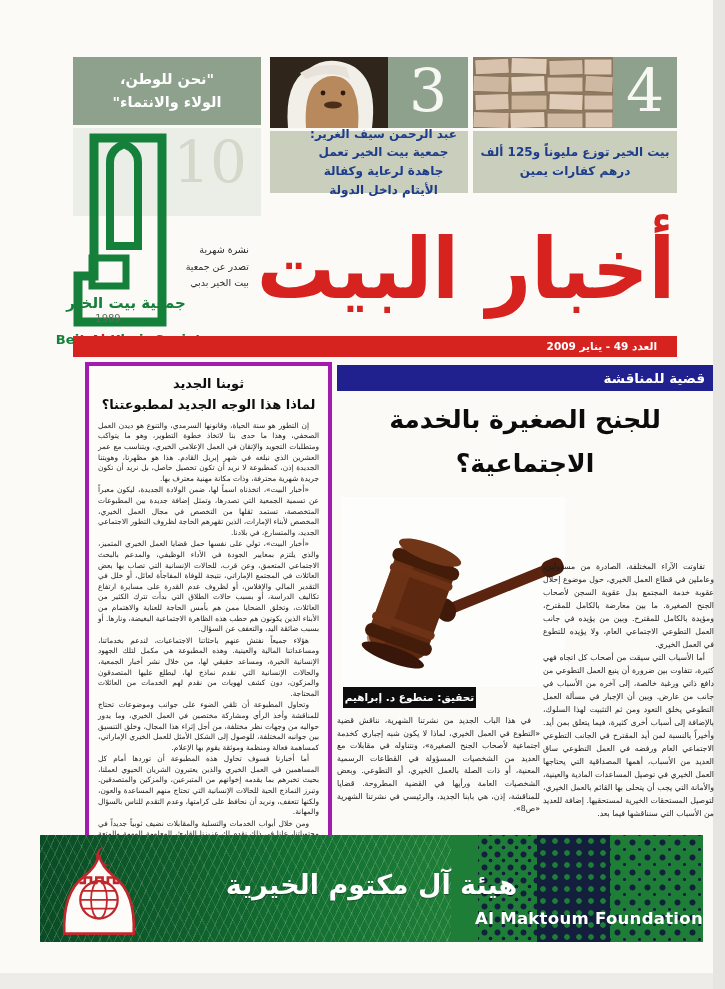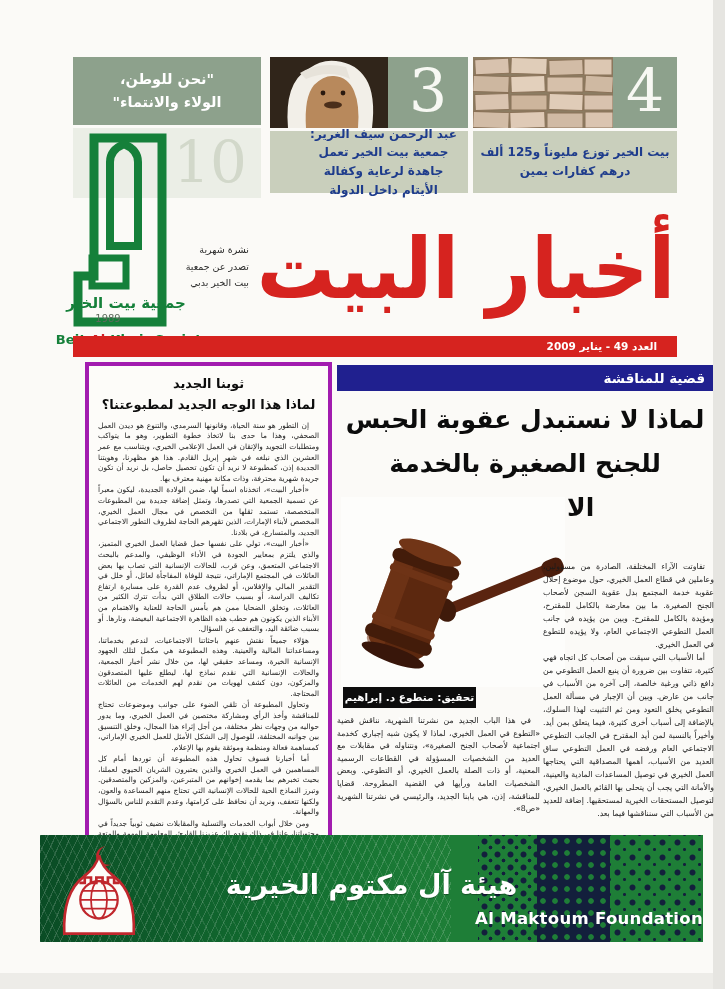--- a/index.html
+++ b/index.html
@@ -20,21 +20,21 @@
     font-family:"DejaVu Serif",serif;font-size:60px;line-height:69px;text-align:center;}
   .numblock.n3{left:388px;width:80px;}
   .numblock.n4{left:613px;width:64px;}
   .photo4{position:absolute;left:473px;top:57px;width:140px;height:71px;overflow:hidden;}
   .caption-strip{position:absolute;top:131px;height:62px;background:#c9cfbc;
     color:#1e3c8c;font-weight:bold;font-size:12px;line-height:1.55;
     display:flex;align-items:center;justify-content:center;text-align:center;
     direction:rtl;padding:2px 6px;}
   .cap3{left:270px;width:198px;padding-left:35px;}
   .cap4{left:473px;width:204px;}
-  .strip-ten{position:absolute;left:73px;top:128px;width:188px;height:70px;
+  .strip-ten{position:absolute;left:73px;top:128px;width:188px;height:88px;
     background:#ebeee6;color:#d2d8ca;font-family:"DejaVu Serif",serif;
     font-size:58px;line-height:68px;text-align:right;padding-right:14px;}
   
   .logo-wrap{position:absolute;left:62px;top:126px;width:132px;height:212px;}
   .logo-en{position:absolute;left:38px;top:332px;width:190px;text-align:center;
     font-weight:bold;font-size:13px;color:#15803a;letter-spacing:.2px;}
   .logo-en .red{color:#cf2027;}
   .pub-note{position:absolute;left:181px;top:242px;width:68px;direction:rtl;
     text-align:right;font-size:9.5px;line-height:1.75;color:#2a2a2a;}
   .masthead{position:absolute;left:256px;top:208px;width:420px;height:122px;
@@ -176,21 +176,20 @@
         <p>أما أخبارنا فسوف تحاول هذه المطبوعة أن توردها أمام كل المساهمين في العمل الخيري والذين يعتبرون الشريان الحيوي لعملنا، بحيث تخبرهم بما يقدمه إخوانهم من المتبرعين، والمزكين والمتصدقين. وتبرز النماذج الحية للحالات الإنسانية التي تحتاج منهم المساعدة والعون، ولكنها تتعفف، ونريد أن نحافظ على كرامتها، وعدم التقدم للناس بالسؤال والمهانة.</p>
         <p>ومن خلال أبواب الخدمات والتسلية والمقابلات نضيف ثوبياً جديداً في محتوياتنا، علنا في ذلك نقدم لك عزيزنا القارئ، المعلومة المهمة والمتعة الخفيفة والمفيدة، التي تجعلك ملتصقاً بنا، وتتابع أعدادنا، لتصبح متصدقاً دائماً، ومستمراً، وليس عرضياً.</p>
         <p>هذه المطبوعة أخيراً ذراع الخير، وإعلانه، ودعايته. ولكن أيضاً، وفي المقام الأول، حقيقته الناصعة البياض، ويده الممدودة بالعطاء والبذل من أجل الوطن، وفي صالح أبنائه، وبناته، الذين لم يسعفهم الزمان والظروف عن مسايرة مسيرة النماء والتقدم فيه.</p>
       </div>
   </div>
 
   <div class="bluebar">
     <div class="section-label">قضية للمناقشة</div>
   </div>
   <div class="headline">
-    <div>لماذا لا نستبدل عقوبة الحبس</div>
     <div>للجنح الصغيرة بالخدمة الاجتماعية؟</div>
   </div>
 
   <div class="gavel-box">
     <svg width="224" height="190" viewBox="0 0 224 190">
       <rect width="224" height="190" fill="#fdfdfb"></rect>
       <g transform="rotate(-22 150 70)">
         <rect x="88" y="88" width="128" height="11" rx="5" fill="#5a2410"></rect>
         <rect x="196" y="85" width="22" height="17" rx="7" fill="#4a1d0c"></rect>
         <ellipse cx="92" cy="93" rx="10" ry="12" fill="#3f1a0a"></ellipse>

